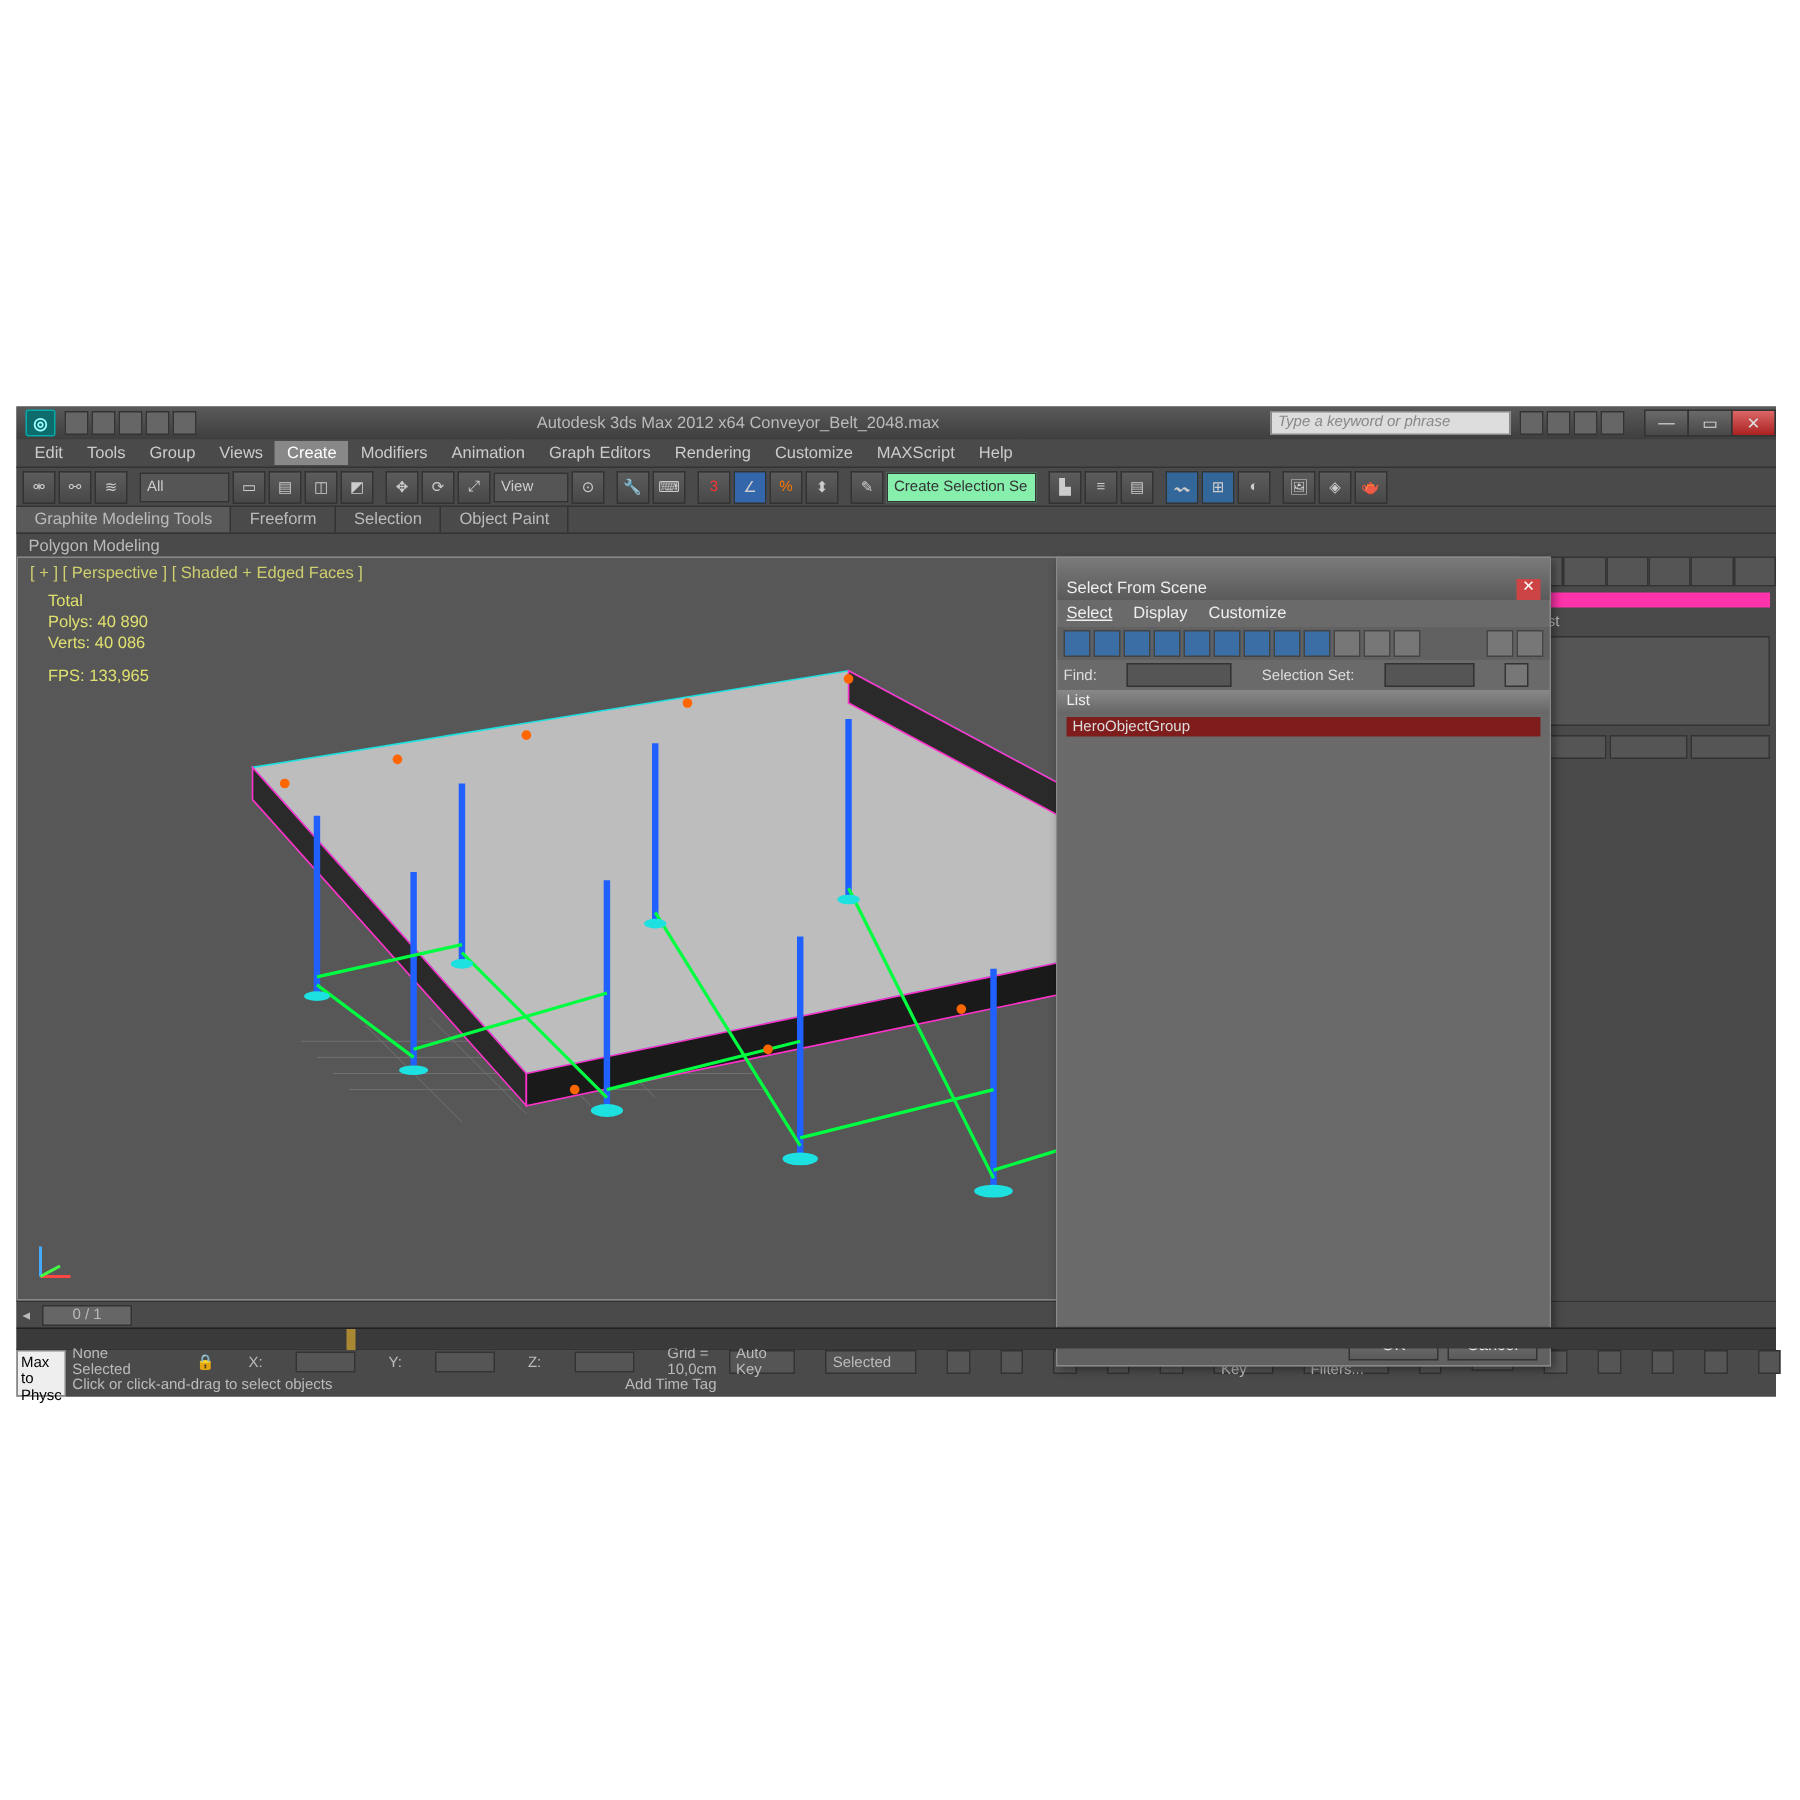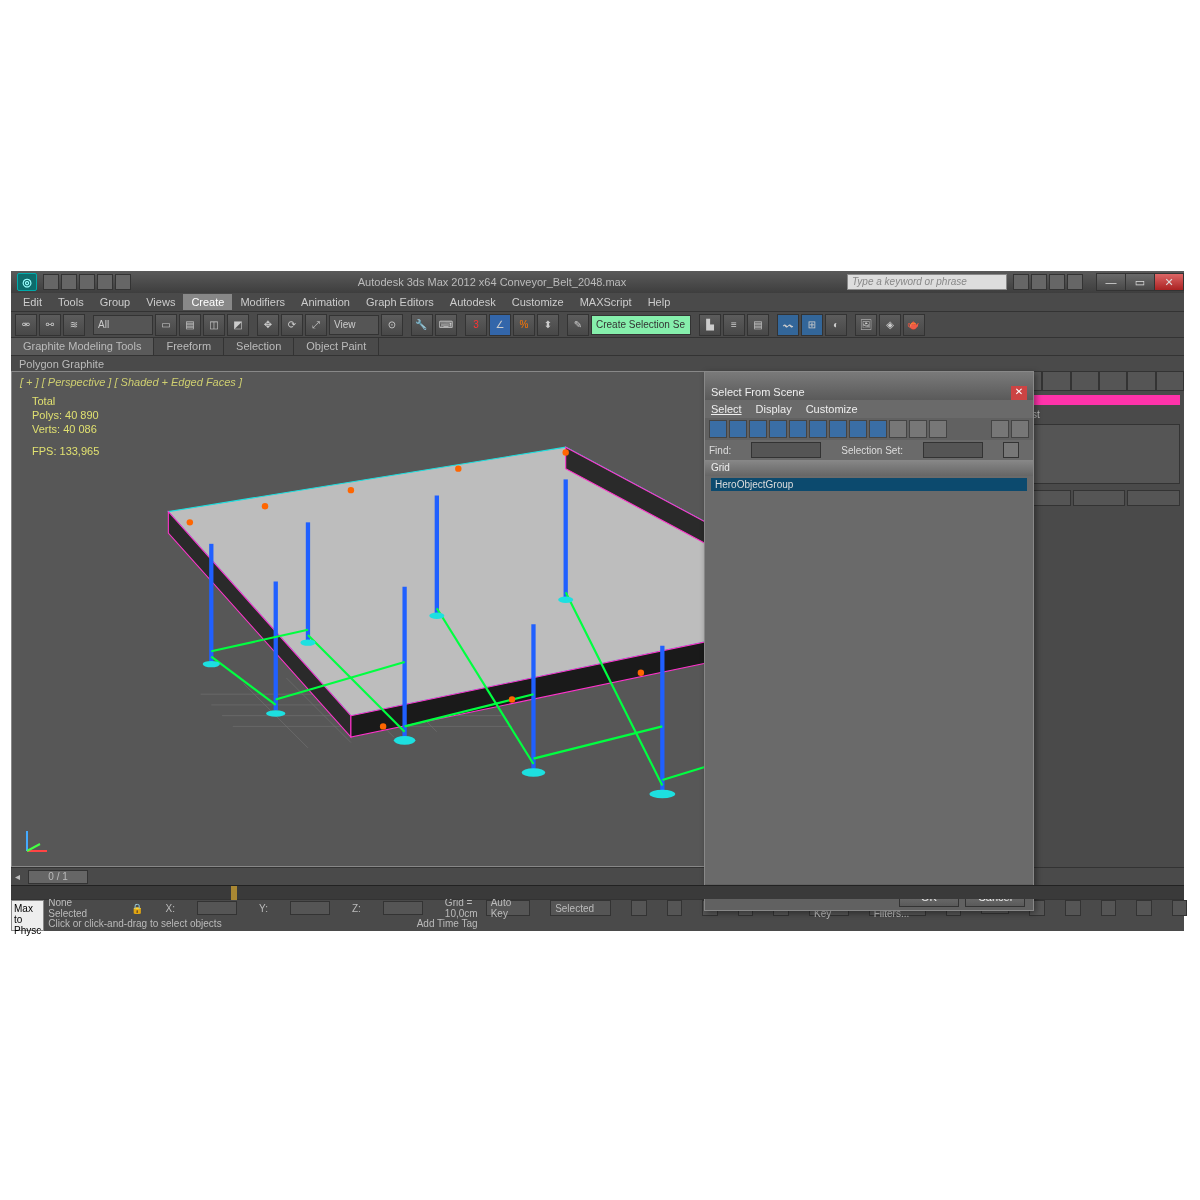--- a/index.html
+++ b/index.html
@@ -25,21 +25,21 @@
   .toolbar .sep { width:4px; height:22px; }
   .toolbar .dd { height:20px; background:#555; border:1px solid #333; font-size:10px; color:#ccc; padding:0 4px; display:flex; align-items:center; }
   
   .ribbon { height:18px; background:#4a4a4a; border-top:1px solid #333; display:flex; font-size:11px; color:#bbb; }
   .ribbon .rtab { padding:2px 12px; border-right:1px solid #333; }
   .ribbon .rtab.active { background:#5a5a5a; }
   .ribbon2 { height:16px; background:#4a4a4a; border-top:1px solid #333; font-size:11px; color:#bbb; padding:2px 8px; }
   
   .main { flex:1; display:flex; position:relative; background:#4a4a4a; }
   .viewport { flex:1; background:#575757; border:1px solid #888; position:relative; overflow:hidden; }
-  .viewport .vplabel { position:absolute; top:4px; left:8px; color:#cfcf70; font-size:11px;font-style:italic; }
+  .viewport .vplabel { position:absolute; top:4px; left:8px; color:#cfcf70; font-size:11px; }
   .viewport .stats { position:absolute; top:22px; left:20px; color:#e0e070; font-size:11px; line-height:14px; }
   .viewport .axis { position:absolute; bottom:10px; left:10px; width:30px; height:30px; }
   .viewport svg.model { position:absolute; top:0; left:0; width:100%; height:100%; }
   .rightpanel { width:171px; background:#4a4a4a; border-left:1px solid #333; }
   .rightpanel .tabs { display:flex; height:20px; }
   .rightpanel .tabs .t { flex:1; background:#555; border:1px solid #333; }
   .rightpanel .body { padding:4px; font-size:10px; color:#bbb; }
   
   .dialog { position:absolute; top:0px; left:693px; width:330px; height:540px; background:#6a6a6a; border:1px solid #888; display:flex; flex-direction:column; box-shadow:2px 2px 6px rgba(0,0,0,0.4); }
   .dialog .dtb { height:18px; background:linear-gradient(#7a7a7a,#5a5a5a); color:#eee; font-size:11px; padding:14px 6px; display:flex; }
@@ -48,21 +48,21 @@
   .dialog .dmenu { height:18px; display:flex; font-size:11px; color:#eee; padding-left:6px; gap:14px; align-items:center; }
   .dialog .dmenu span:first-child { text-decoration:underline; }
   .dialog .dtool { height:22px; background:#616161; display:flex; align-items:center; padding:0 4px; gap:2px; }
   .dialog .dtool .b { width:18px; height:18px; border:1px solid #444; }
   .dialog .dtool .b.blue { background:#3a6ea5; }
   .dialog .dtool .b.grey { background:#777; }
   .dialog .dfind { height:20px; display:flex; align-items:center; font-size:10px; color:#ddd; padding:0 4px; gap:20px; }
   .dialog .dfind input { background:#555; border:1px solid #333; height:16px; color:#ddd; font-size:10px; }
   .dialog .dhdr { height:16px; background:linear-gradient(#888,#666); font-size:10px; color:#eee; padding:2px 6px; }
   .dialog .dlist { flex:1; background:#6a6a6a; font-size:10px; color:#ddd; padding:2px 6px; }
-  .dialog .dlist .row { padding:1px 4px; background:#0c4a6e; }
+  .dialog .dlist .row { padding:1px 4px; background:#7f1d1d; }
   .dialog .dbtns { height:26px; display:flex; justify-content:flex-end; align-items:center; gap:6px; padding:0 8px; background:#616161; }
   .dialog .dbtns button { width:60px; height:20px; background:linear-gradient(#7a7a7a,#5a5a5a); border:1px solid #333; color:#eee; font-size:11px; }
   
   .timeslider { height:18px; background:#4a4a4a; border-top:1px solid #333; display:flex; align-items:center; font-size:10px; color:#bbb; }
   .timeslider .thumb { width:60px; height:14px; background:#666; border:1px solid #333; margin-left:8px; text-align:center; }
   .timeline { height:14px; background:#3a3a3a; border-top:1px solid #222; position:relative; }
   .timeline .mark { position:absolute; top:0; width:6px; height:14px; background:#aa8833; left:220px; }
   .status { height:32px; background:#4a4a4a; border-top:1px solid #333; display:flex; font-size:10px; color:#bbb; }
   .status .script { width:90px; background:#eee; color:#000; font-size:10px; padding:2px; border:1px solid #888; }
   .status .mid { flex:1; display:flex; flex-direction:column; }
@@ -102,21 +102,21 @@
 
   <div class="menubar">
     <span class="m">Edit</span>
     <span class="m">Tools</span>
     <span class="m">Group</span>
     <span class="m">Views</span>
     <span class="m active">Create</span>
     <span class="m">Modifiers</span>
     <span class="m">Animation</span>
     <span class="m">Graph Editors</span>
-    <span class="m">Autodesk</span>
+    <span class="m">Rendering</span>
     <span class="m">Customize</span>
     <span class="m">MAXScript</span>
     <span class="m">Help</span>
   </div>
 
   <div class="toolbar">
     <div class="btn">⚮</div>
     <div class="btn">⚯</div>
     <div class="btn">≋</div>
     <div class="sep"></div>
@@ -155,21 +155,21 @@
     <div class="btn">◈</div>
     <div class="btn">🫖</div>
   </div>
 
   <div class="ribbon">
     <div class="rtab active">Graphite Modeling Tools</div>
     <div class="rtab">Freeform</div>
     <div class="rtab">Selection</div>
     <div class="rtab">Object Paint</div>
   </div>
-  <div class="ribbon2">Polygon Graphite</div>
+  <div class="ribbon2">Polygon Modeling</div>
 
   <div class="main">
 
     <div class="viewport">
       <div class="vplabel">[ + ] [ Perspective ] [ Shaded + Edged Faces ]</div>
       <div class="stats">
         <div style="">Total</div>
         <div><span>Polys:</span> <span>40 890</span></div>
         <div><span>Verts:</span> <span>40 086</span></div>
         <div style="margin-top:8px"><span>FPS:</span> <span>133,965</span></div>
@@ -300,21 +300,21 @@
         <div class="b grey"></div>
         <div class="b grey"></div>
       </div>
       <div class="dfind">
         <span>Find:</span>
         <input style="width: 70px;">
         <span>Selection Set:</span>
         <input style="width: 60px;">
         <div class="b grey" style="width:16px;height:16px;border:1px solid #333;background:#777"></div>
       </div>
-      <div class="dhdr">Grid</div>
+      <div class="dhdr">List</div>
       <div class="dlist">
         <div class="row"><span>HeroObjectGroup</span></div>
       </div>
       <div class="dbtns">
         <button>OK</button>
         <button>Cancel</button>
       </div>
     </div>
 
   </div>

